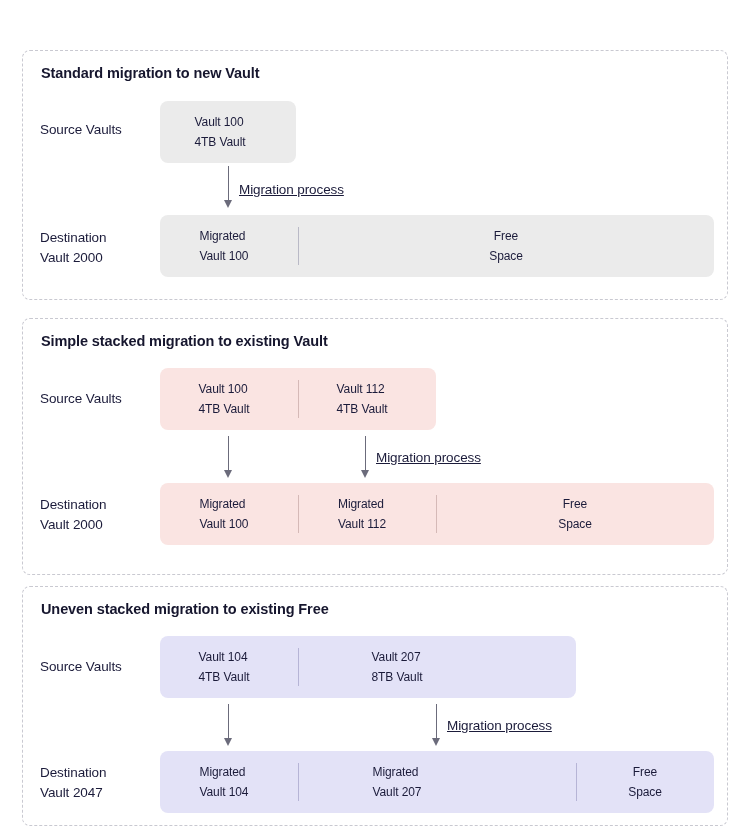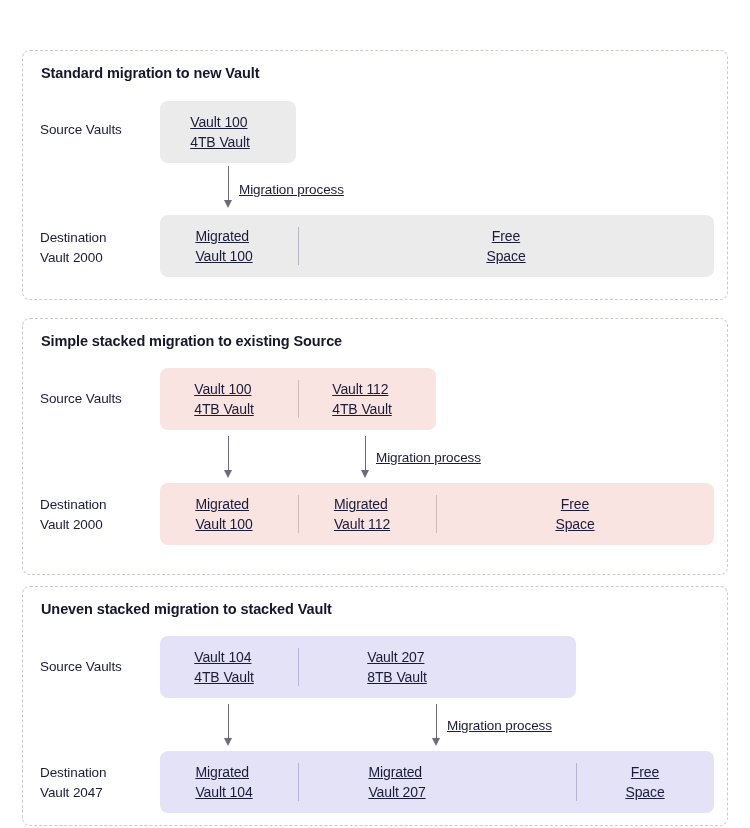--- a/index.html
+++ b/index.html
@@ -85,27 +85,26 @@
     top: 12px;
     bottom: 12px;
     width: 1.2px;
     background: #b9b9c6;
   }
   .seg.pinkdiv + .seg.pinkdiv::before,
   .bar.pink .seg + .seg::before { background: #d5b9b7; }
   .bar.purple .seg + .seg::before { background: #b6b4d6; }
 
   .seg-text {
-    font-size: 14px;
+    font-size: 12px;
     line-height: 20px;
     text-align: center;
     white-space: pre-line;
     letter-spacing: -0.1px;
     color: #1b1b3a;
-    text-decoration: underline;
   }
   .seg-text.left-align { text-align: left; }
 
   
   .arrow {
     position: absolute;
     width: 12px;
   }
   .arrow .shaft {
     position: absolute;
@@ -167,21 +166,21 @@
       <div class="seg-text left-align" style="margin-left:-10px;">Migrated
 Vault 100</div>
     </div>
     <div class="seg" style="width:416px;">
       <div class="seg-text">Free
 Space</div>
     </div>
   </div>
 
   <div class="panel panel-2">
-    <div class="panel-title">Simple stacked migration to existing Source</div>
+    <div class="panel-title">Simple stacked migration to existing Vault</div>
   </div>
 
   <div class="row-label" style="left:40px; top:366px;">Source Vaults</div>
 
   <div class="bar pink" style="left:160px; top:345px; width:276px; height:62px;">
     <div class="seg" style="width:138px;">
       <div class="seg-text left-align" style="margin-left:-10px;">Vault 100
 4TB Vault</div>
     </div>
     <div class="seg" style="width:138px;">
@@ -212,21 +211,21 @@
       <div class="seg-text left-align" style="margin-left:-10px;">Migrated
 Vault 112</div>
     </div>
     <div class="seg" style="width:278px;">
       <div class="seg-text">Free
 Space</div>
     </div>
   </div>
 
   <div class="panel panel-3">
-    <div class="panel-title">Uneven stacked migration to stacked Vault</div>
+    <div class="panel-title">Uneven stacked migration to existing Free</div>
   </div>
 
   <div class="row-label" style="left:40px; top:634px;">Source Vaults</div>
 
   <div class="bar purple" style="left:160px; top:613px; width:416px; height:62px;">
     <div class="seg" style="width:138px;">
       <div class="seg-text left-align" style="margin-left:-10px;">Vault 104
 4TB Vault</div>
     </div>
     <div class="seg" style="width:278px;">

